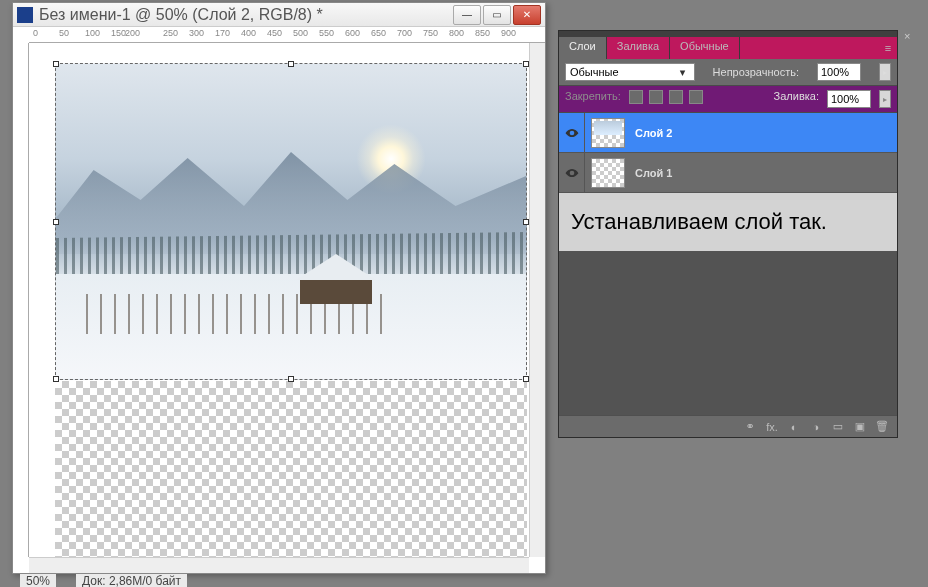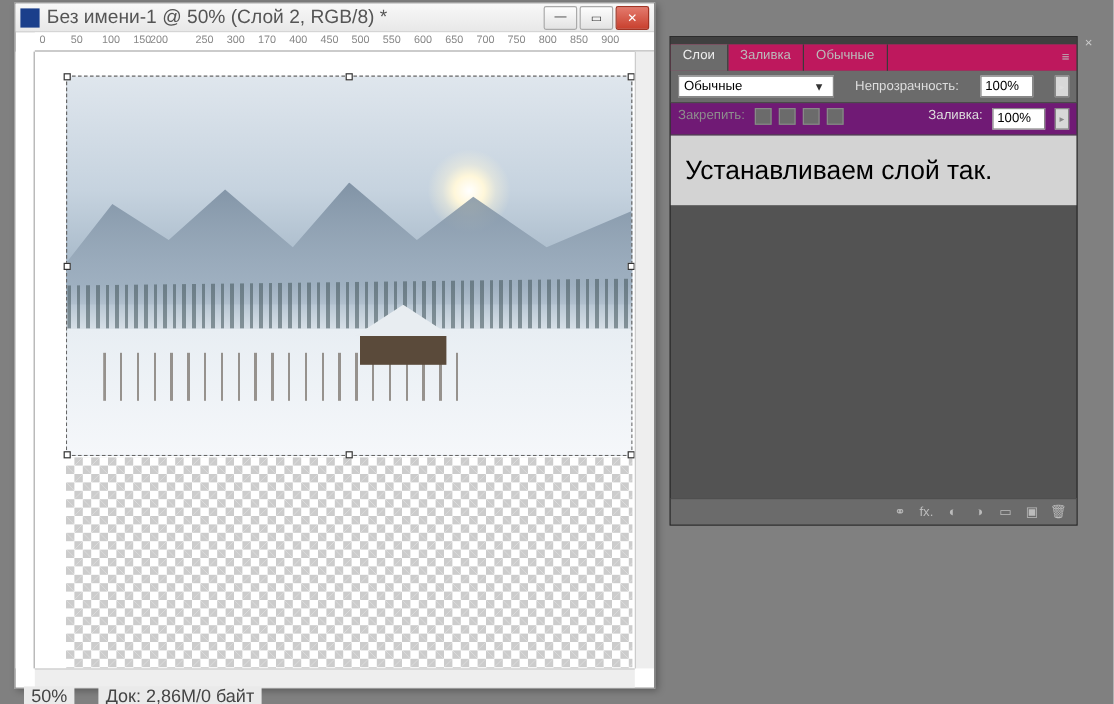--- a/index.html
+++ b/index.html
@@ -127,21 +127,21 @@
 .scrollbar-v {
   position: absolute; right: 0; top: 40px; bottom: 16px; width: 16px;
   background: #eee; border-left: 1px solid #ccc;
 }
 .scrollbar-h {
   position: absolute; left: 16px; right: 16px; bottom: 0; height: 16px;
   background: #eee; border-top: 1px solid #ccc;
 }
 .statusbar {
   position: absolute; left: 12px; bottom: 0; top: 574px; height: auto;
-  display: flex; gap: 20px; padding: 0 8px; font-size: 15px; color: #444; align-items: center;
+  display: flex; gap: 20px; padding: 0 8px; font-size: 12px; color: #444; align-items: center;
 }
 .statusbar > div { background: #eaeaea; padding: 0 6px; }
 
 .panel {
   position: absolute;
   left: 558px; top: 30px;
   width: 340px; height: 408px;
   background: #535353;
   border: 1px solid #2c2c2c;
 }
@@ -326,20 +326,40 @@
       <div class="lock-icon"></div>
     </div>
     <span style="flex:1"></span>
     <span class="label">Заливка:</span>
     <div class="num-input">
       <span>100%</span>
     </div>
     <div class="spin">▸</div>
   </div>
 
+  <div class="layers">
+    <div class="layer selected">
+      <div class="eye">
+        <svg viewBox="0 0 24 24">
+            <path fill="#333" d="M12 5c-7 0-11 7-11 7s4 7 11 7 11-7 11-7-4-7-11-7zm0 11a4 4 0 110-8 4 4 0 010 8z"></path>
+          </svg>
+      </div>
+      <div class="thumb img"></div>
+      <div class="layer-name">Слой 2</div>
+    </div>
+    <div class="layer">
+      <div class="eye">
+        <svg viewBox="0 0 24 24">
+            <path fill="#333" d="M12 5c-7 0-11 7-11 7s4 7 11 7 11-7 11-7-4-7-11-7zm0 11a4 4 0 110-8 4 4 0 010 8z"></path>
+          </svg>
+      </div>
+      <div class="thumb"></div>
+      <div class="layer-name">Слой 1</div>
+    </div>
+  </div>
 
   <div class="annotation">Устанавливаем слой так.</div>
 
   <div class="panel-footer">
     <div class="fico">⚭</div>
     <div class="fico">fx.</div>
     <div class="fico">◐</div>
     <div class="fico">◑</div>
     <div class="fico">▭</div>
     <div class="fico">▣</div>

